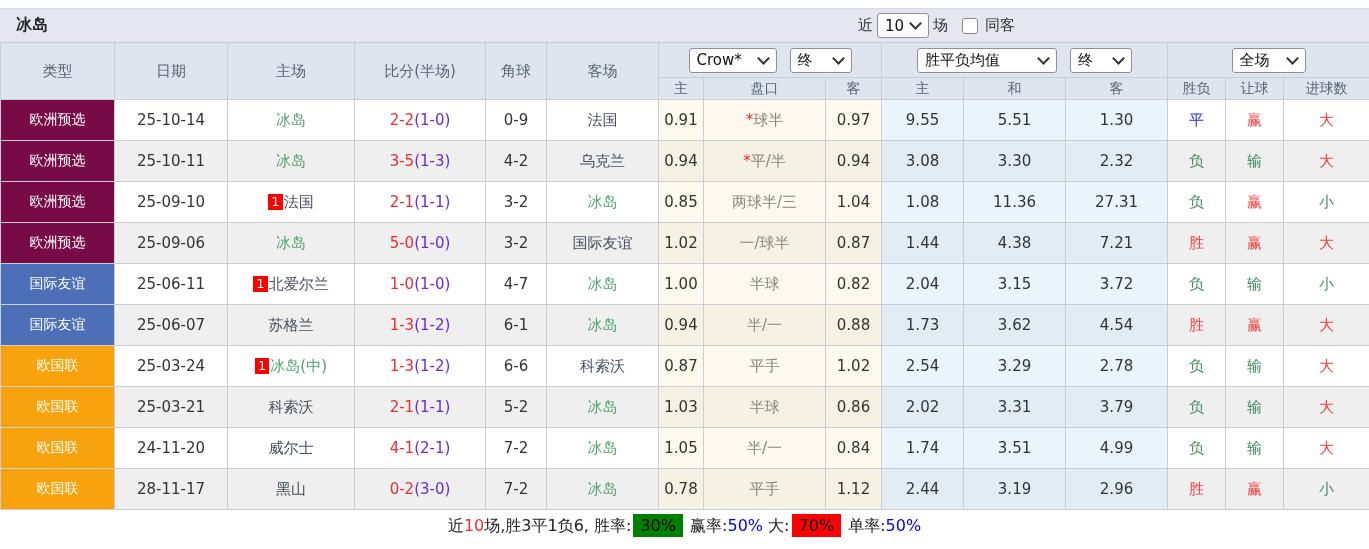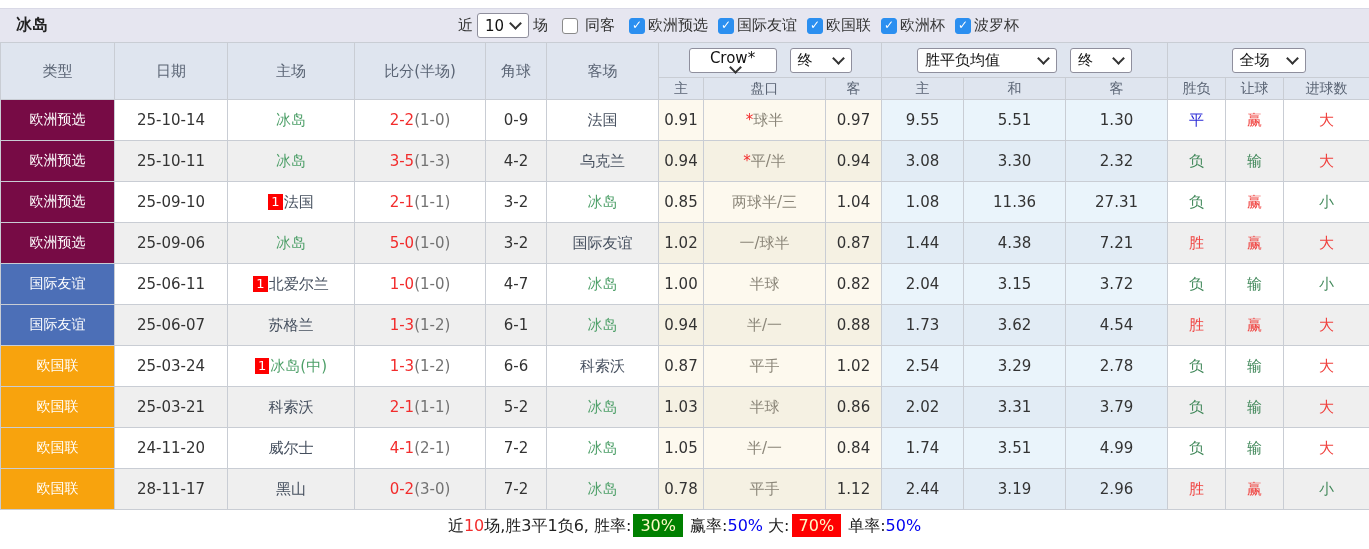--- a/index.html
+++ b/index.html
@@ -13,21 +13,21 @@
   .controls{display:flex;align-items:center;margin-left:auto;margin-right:350px;font-size:15px;color:#333;}
   .controls .lbl{margin:0 4px;}
 
   
   .sel{display:inline-flex;align-items:center;justify-content:space-between;background:#fff;
        border:1px solid #8f8f9d;border-radius:3px;height:25px;padding:0 7px;box-sizing:border-box;
        font-size:15px;color:#111;cursor:pointer;}
   .chev{width:7px;height:7px;border-right:2px solid #333;border-bottom:2px solid #333;
         transform:rotate(45deg);margin:-4px 1px 0 7px;display:inline-block;}
   .sel-recent{min-width:52px;}
-  .sel-book{min-width:88px;flex-direction:column;}
+  .sel-book{min-width:88px;}
   .sel-time{min-width:62px;}
   .sel-mean{min-width:140px;}
   .sel-scope{min-width:74px;}
 
   
   .cb{display:inline-block;width:16px;height:16px;border:1px solid #8a8a8a;border-radius:3px;
       background:#fff;box-sizing:border-box;vertical-align:middle;margin:0 3px 0 10px;cursor:pointer;
       position:relative;}
   .cb.on{background:#2b8ff0;border-color:#2b8ff0;}
   .cb.on:after{content:"\2713";position:absolute;left:2px;top:-1px;color:#fff;font-size:12px;font-weight:bold;}
@@ -45,34 +45,34 @@
   td.c-type{color:#fff;font-size:14px;}
   tbody tr:nth-child(even) td.c-type{background:inherit;}
   td.c-cream{background:#fdf9ee !important;}
   tbody tr:nth-child(even) td.c-cream{background:#f5f1e3 !important;}
   td.c-blue{background:#eaf4fb !important;}
   tbody tr:nth-child(even) td.c-blue{background:#e2ecf5 !important;}
 
   .t-green{color:#4d9f68;}
   .t-gray{color:#454f5e;}
   .ft{color:#f22c2c;}
-  .ht{color:#737373;}
+  .ht{color:#6d28d9;}
   .line{color:#8a8578;}
   .star{color:#f22c2c;}
   .r-red{color:#f0413e;}
   .r-green{color:#41885a;}
   .r-blue{color:#2929d6;}
   .flag1{display:inline-block;background:#fe0000;color:#fff;font-size:13px;line-height:16px;
          padding:0 3px;margin-right:1px;vertical-align:1px;}
 
   .selwrap{display:flex;align-items:center;justify-content:center;gap:13px;}
 
   
   .footer{position:absolute;top:514px;left:0;width:1369px;text-align:center;font-size:16px;color:#222;}
-  .badge{display:inline-block;color:#fef9c3;padding:2px 7px;margin:0 2px;}
+  .badge{display:inline-block;color:#000000;padding:2px 7px;margin:0 2px;}
   .badge.green{background:#008000;}
   .badge.red{background:#fe0000;}
   .f-red{color:#f22c2c;}
   .f-blue{color:#0000f0;}
 </style>
 </head>
 <body>
 
 <div class="page">
 
@@ -80,21 +80,20 @@
     <span class="title">冰岛</span>
     <span class="controls">
       <span class="lbl">近</span>
       <span class="sel sel-recent">
           <span class="sel-val">10</span>
           <span class="chev"></span>
         </span>
       <span class="lbl">场</span>
       <span class="cb"></span>
       <span class="lbl">同客</span>
-      <span id="comp-filters"><span class="cb on"></span><span>欧洲预选</span><span class="cb on"></span><span>国际友谊</span><span class="cb on"></span><span>欧国联</span><span class="cb on"></span><span>欧洲杯</span><span class="cb on"></span><span>波罗杯</span></span>
     </span>
   </div>
 
   <table>
     <colgroup>
       <col style="width:114px">
         <col style="width:113px">
         <col style="width:127px">
         <col style="width:131px">
       <col style="width:61px">

